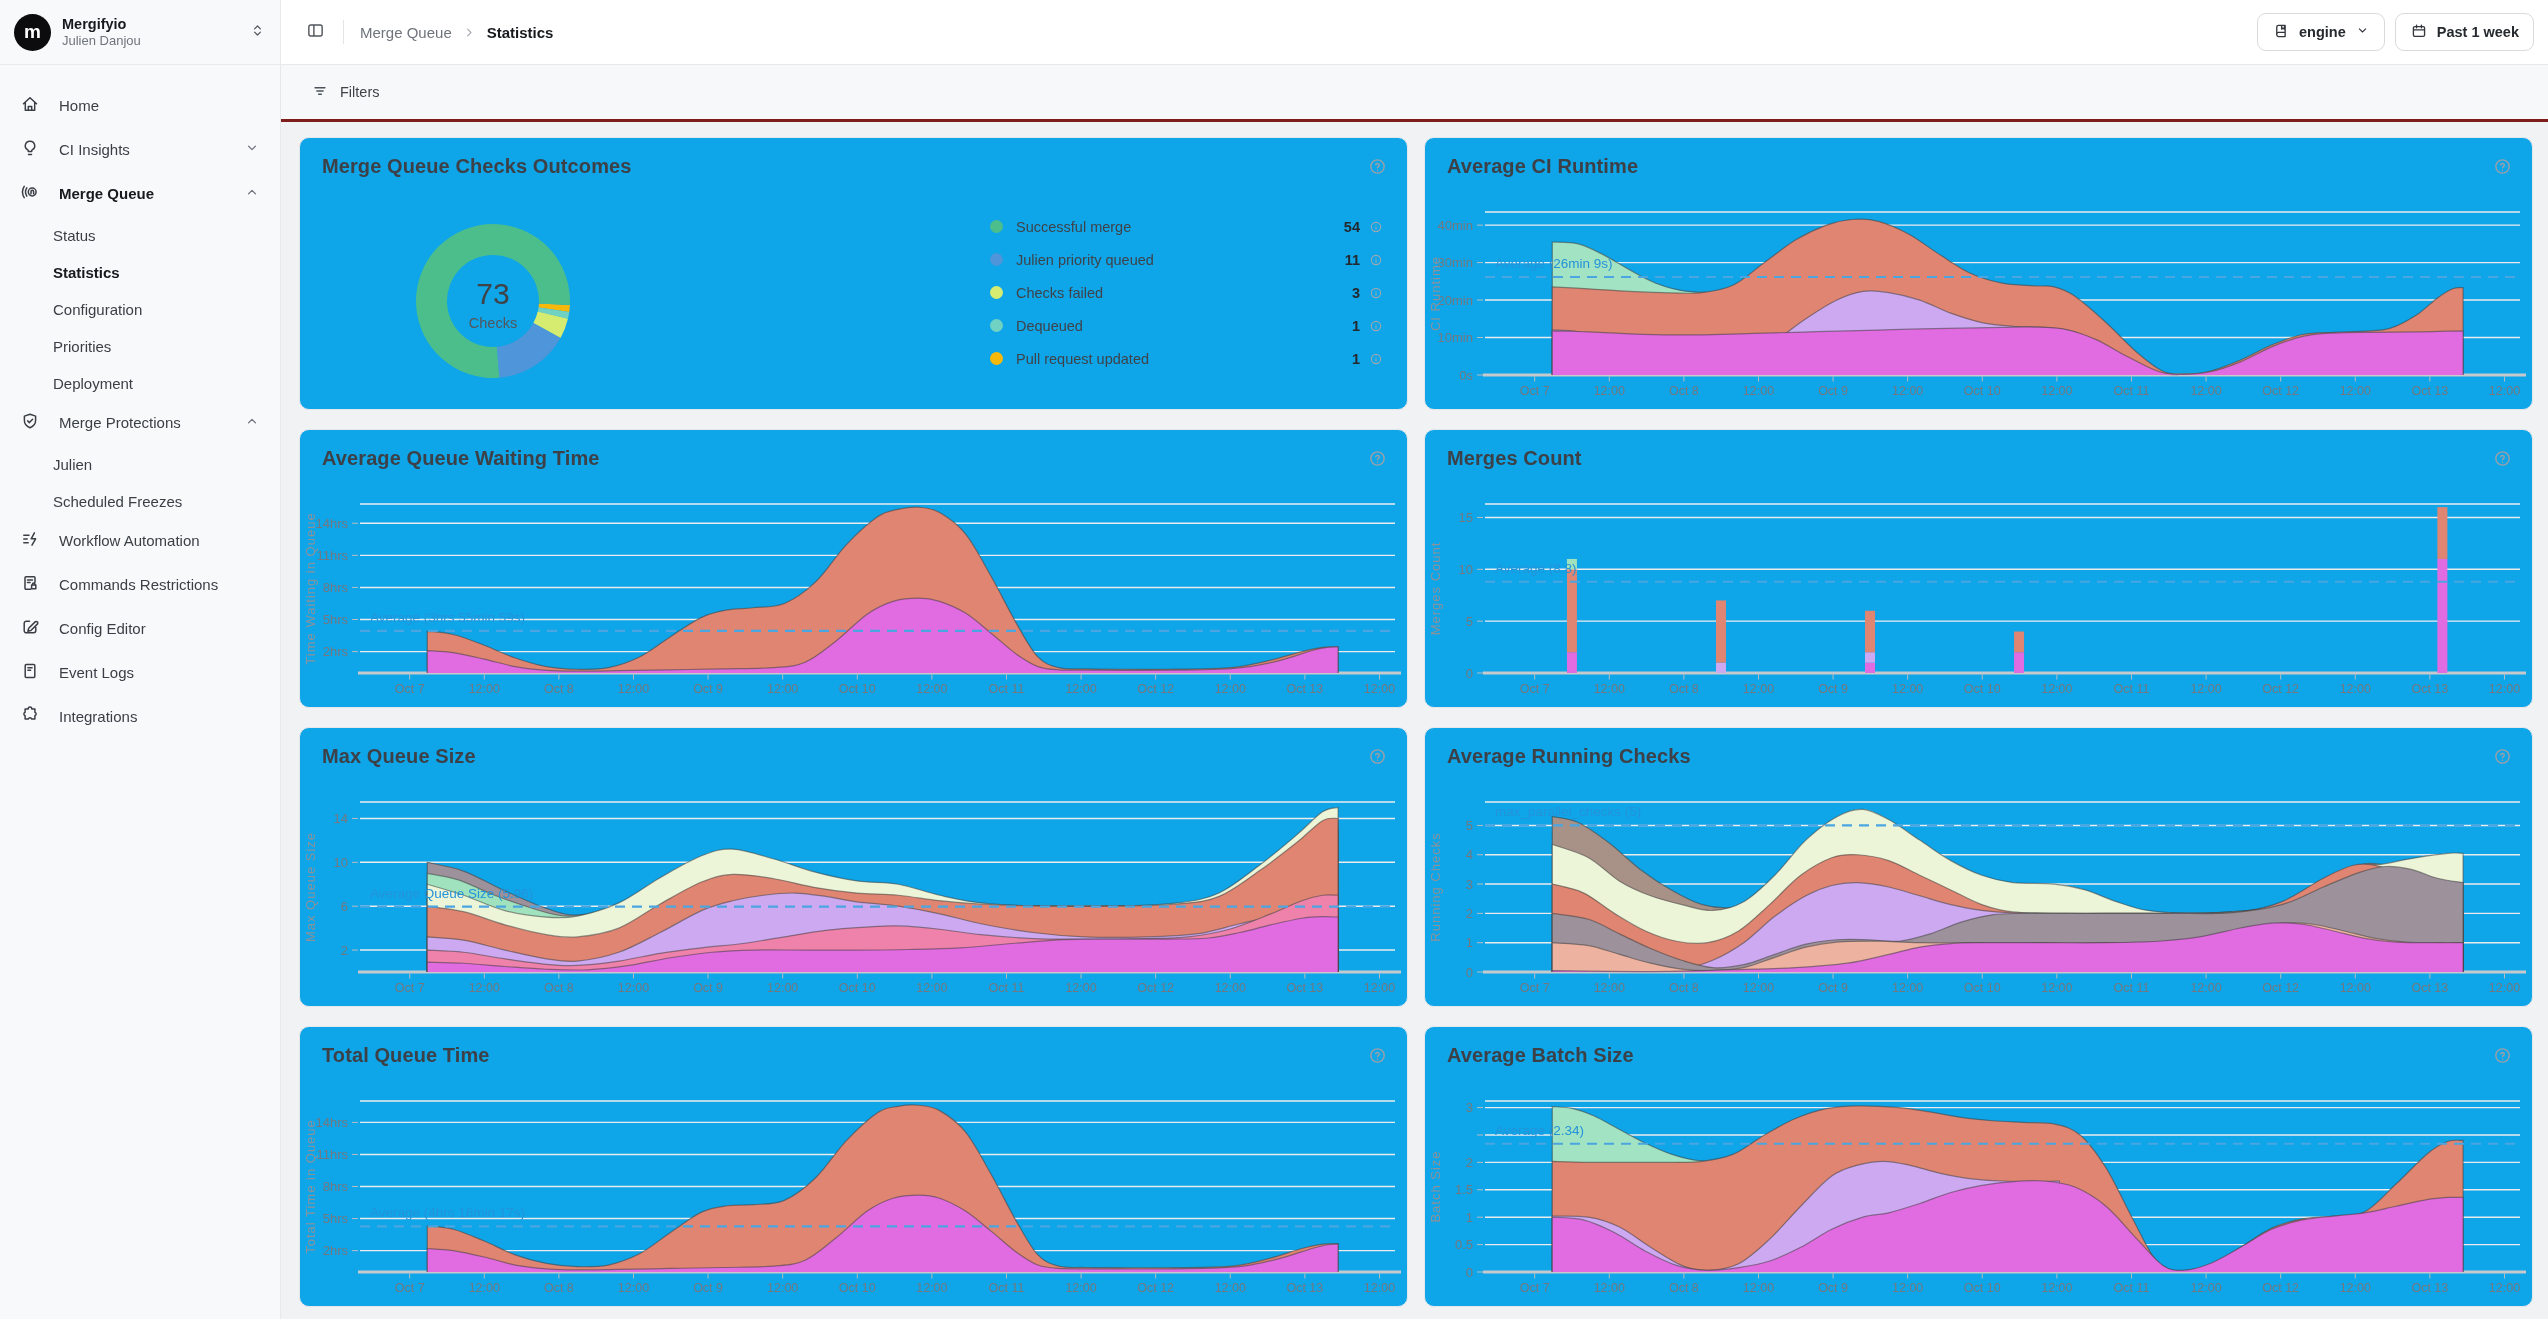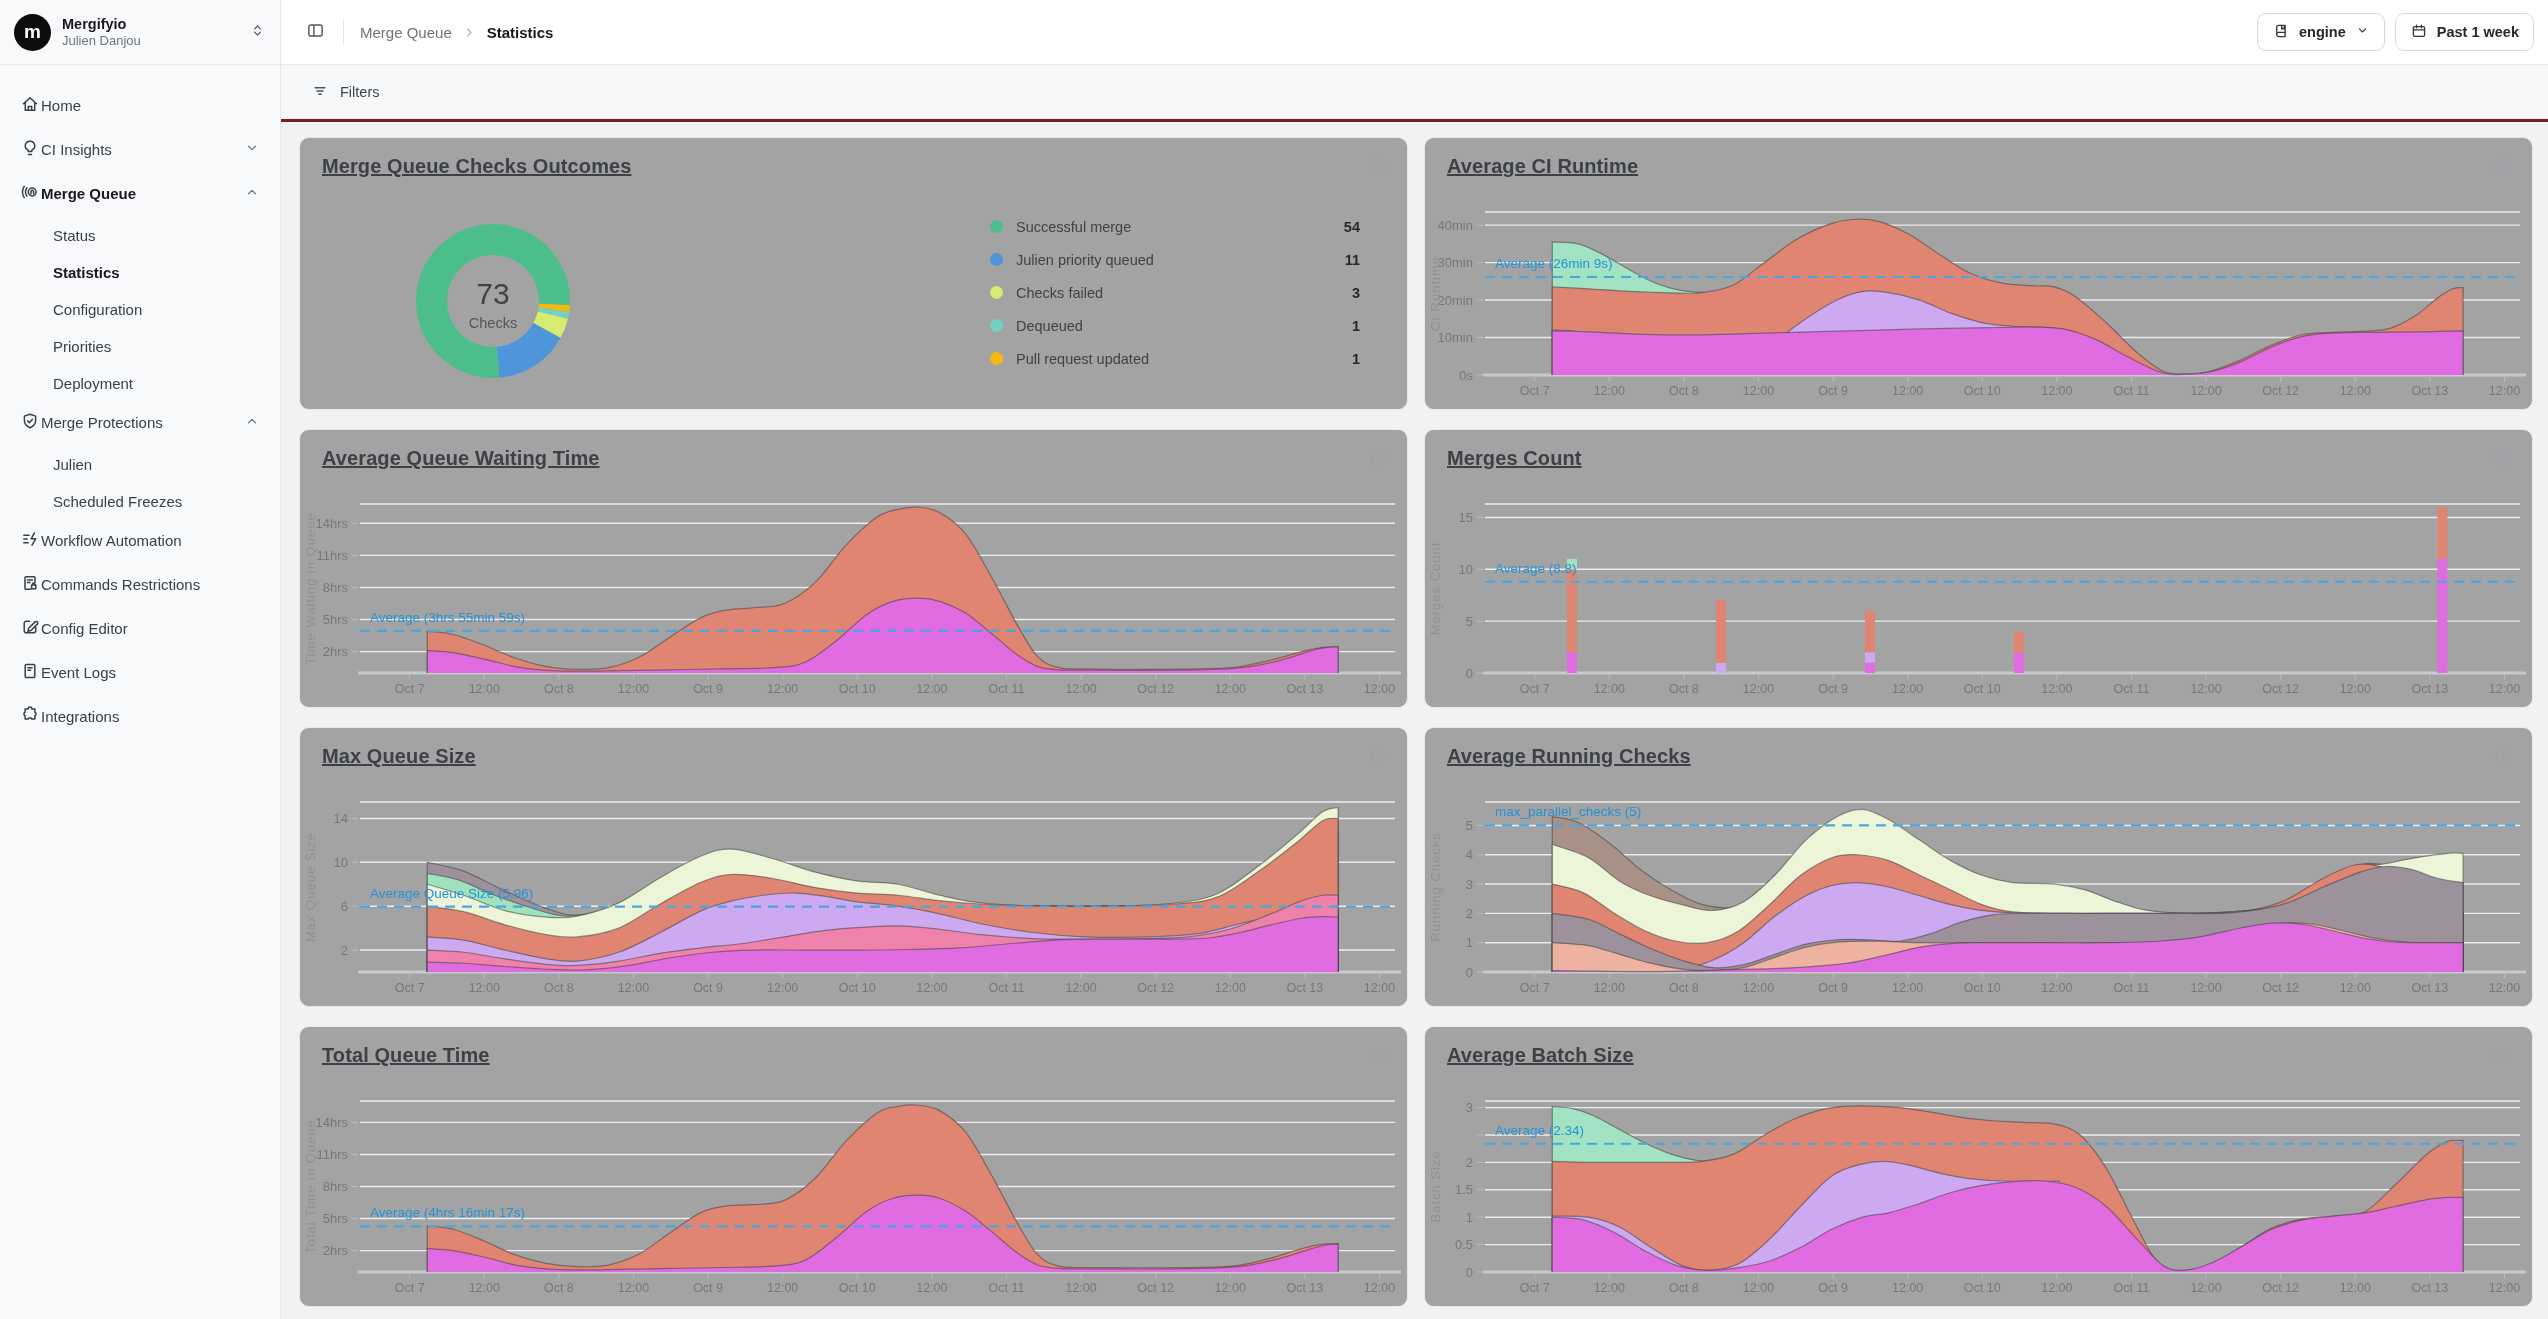--- a/index.html
+++ b/index.html
@@ -9,21 +9,21 @@
 
   
   aside { width:281px; min-width:281px; background:#f8f9fb; border-right:1px solid #e7e8ea; display:flex; flex-direction:column; height:100%; }
   .ws { height:65px; display:flex; align-items:center; gap:11px; padding:0 14px 0 14px; border-bottom:1px solid #e9eaec; cursor:pointer; }
   .avatar { width:37px; height:37px; border-radius:50%; background:#0c0c0e; color:#fff; display:flex; align-items:center; justify-content:center; font-weight:700; font-size:19px; }
   .ws-text { flex:1; line-height:1.25; }
   .ws-name { font-size:14.5px; font-weight:700; color:#17191c; }
   .ws-user { font-size:13px; color:#6f747c; }
   .ws svg { color:#56595e; }
   nav { flex:1; padding:20px 12px 0 12px; overflow:hidden; }
-  .nav-item { display:flex; align-items:center; gap:1px; height:40px; margin-bottom:4px; padding:0 8px; border-radius:7px; font-size:15px; color:#3a3f46; cursor:pointer; }
+  .nav-item { display:flex; align-items:center; gap:19px; height:40px; margin-bottom:4px; padding:0 8px; border-radius:7px; font-size:15px; color:#3a3f46; cursor:pointer; }
   .nav-item .lbl { flex:1; }
   .nav-item.active .lbl { font-weight:700; color:#17191c; }
   .nav-item .chev { color:#6f747c; }
   .nav-sub { }
   .nav-sub-item { display:flex; align-items:center; height:37px; padding-left:41px; border-radius:7px; font-size:15px; color:#3a3f46; cursor:pointer; }
   .nav-sub-item.active { font-weight:700; color:#17191c; }
   .help-row { display:flex; align-items:center; gap:13px; padding:18px 20px 22px 20px; font-size:15px; color:#3f4348; cursor:pointer; }
   .help-row svg { color:#4b5059; }
 
   
@@ -39,21 +39,21 @@
   .hdr-btn { display:flex; align-items:center; gap:9px; height:38px; padding:0 14px; background:#fff; border:1px solid #d9dadd; border-radius:9px; font-size:14.5px; font-weight:700; color:#26292e; cursor:pointer; margin-left:10px; }
   .hdr-btn svg { color:#34373c; }
   .hdr-btn .chev { color:#56595e; }
 
   .filters-bar { height:57px; min-height:57px; background:#f7f8f9; border-bottom:3px solid #7f1d1d; display:flex; align-items:center; padding:0 20px; }
   .filters-btn { display:flex; align-items:center; gap:11px; font-size:14.5px; font-weight:500; color:#3f4348; cursor:pointer; padding:8px 10px; border-radius:7px; }
   .filters-btn svg { color:#4b5059; }
 
   .content { flex:1; overflow:hidden; padding:15px 15px 0 18px; }
   .grid { display:grid; grid-template-columns:1109px 1109px; grid-template-rows:273px 279px 280px 281px; gap:19px 16px; }
-  .card { background:#a3a3a3; border:1px solid #e5e7ea; border-radius:10px; position:relative; overflow:hidden;text-decoration:underline; }
+  .card { background:#0ea5e9; border:1px solid #e5e7ea; border-radius:10px; position:relative; overflow:hidden; }
   .card-head { display:flex; align-items:flex-start; justify-content:space-between; padding:17px 20px 0 22px; height:44px; }
   .card-title { font-size:20px; font-weight:700; color:#3d4147; letter-spacing:.1px; }
   .help-ic { color:#9ba0a8; cursor:pointer; margin-top:2px; }
   .card-body { position:relative; }
 
   
   .donut-wrap { position:absolute; left:108px; top:34px; width:170px; height:170px; }
   .legend { position:absolute; left:690px; top:28px; right:24px; }
   .legend-row { display:flex; align-items:center; height:33px; cursor:pointer; }
   .legend-dot { width:13px; height:13px; border-radius:50%; margin-right:13px; }

